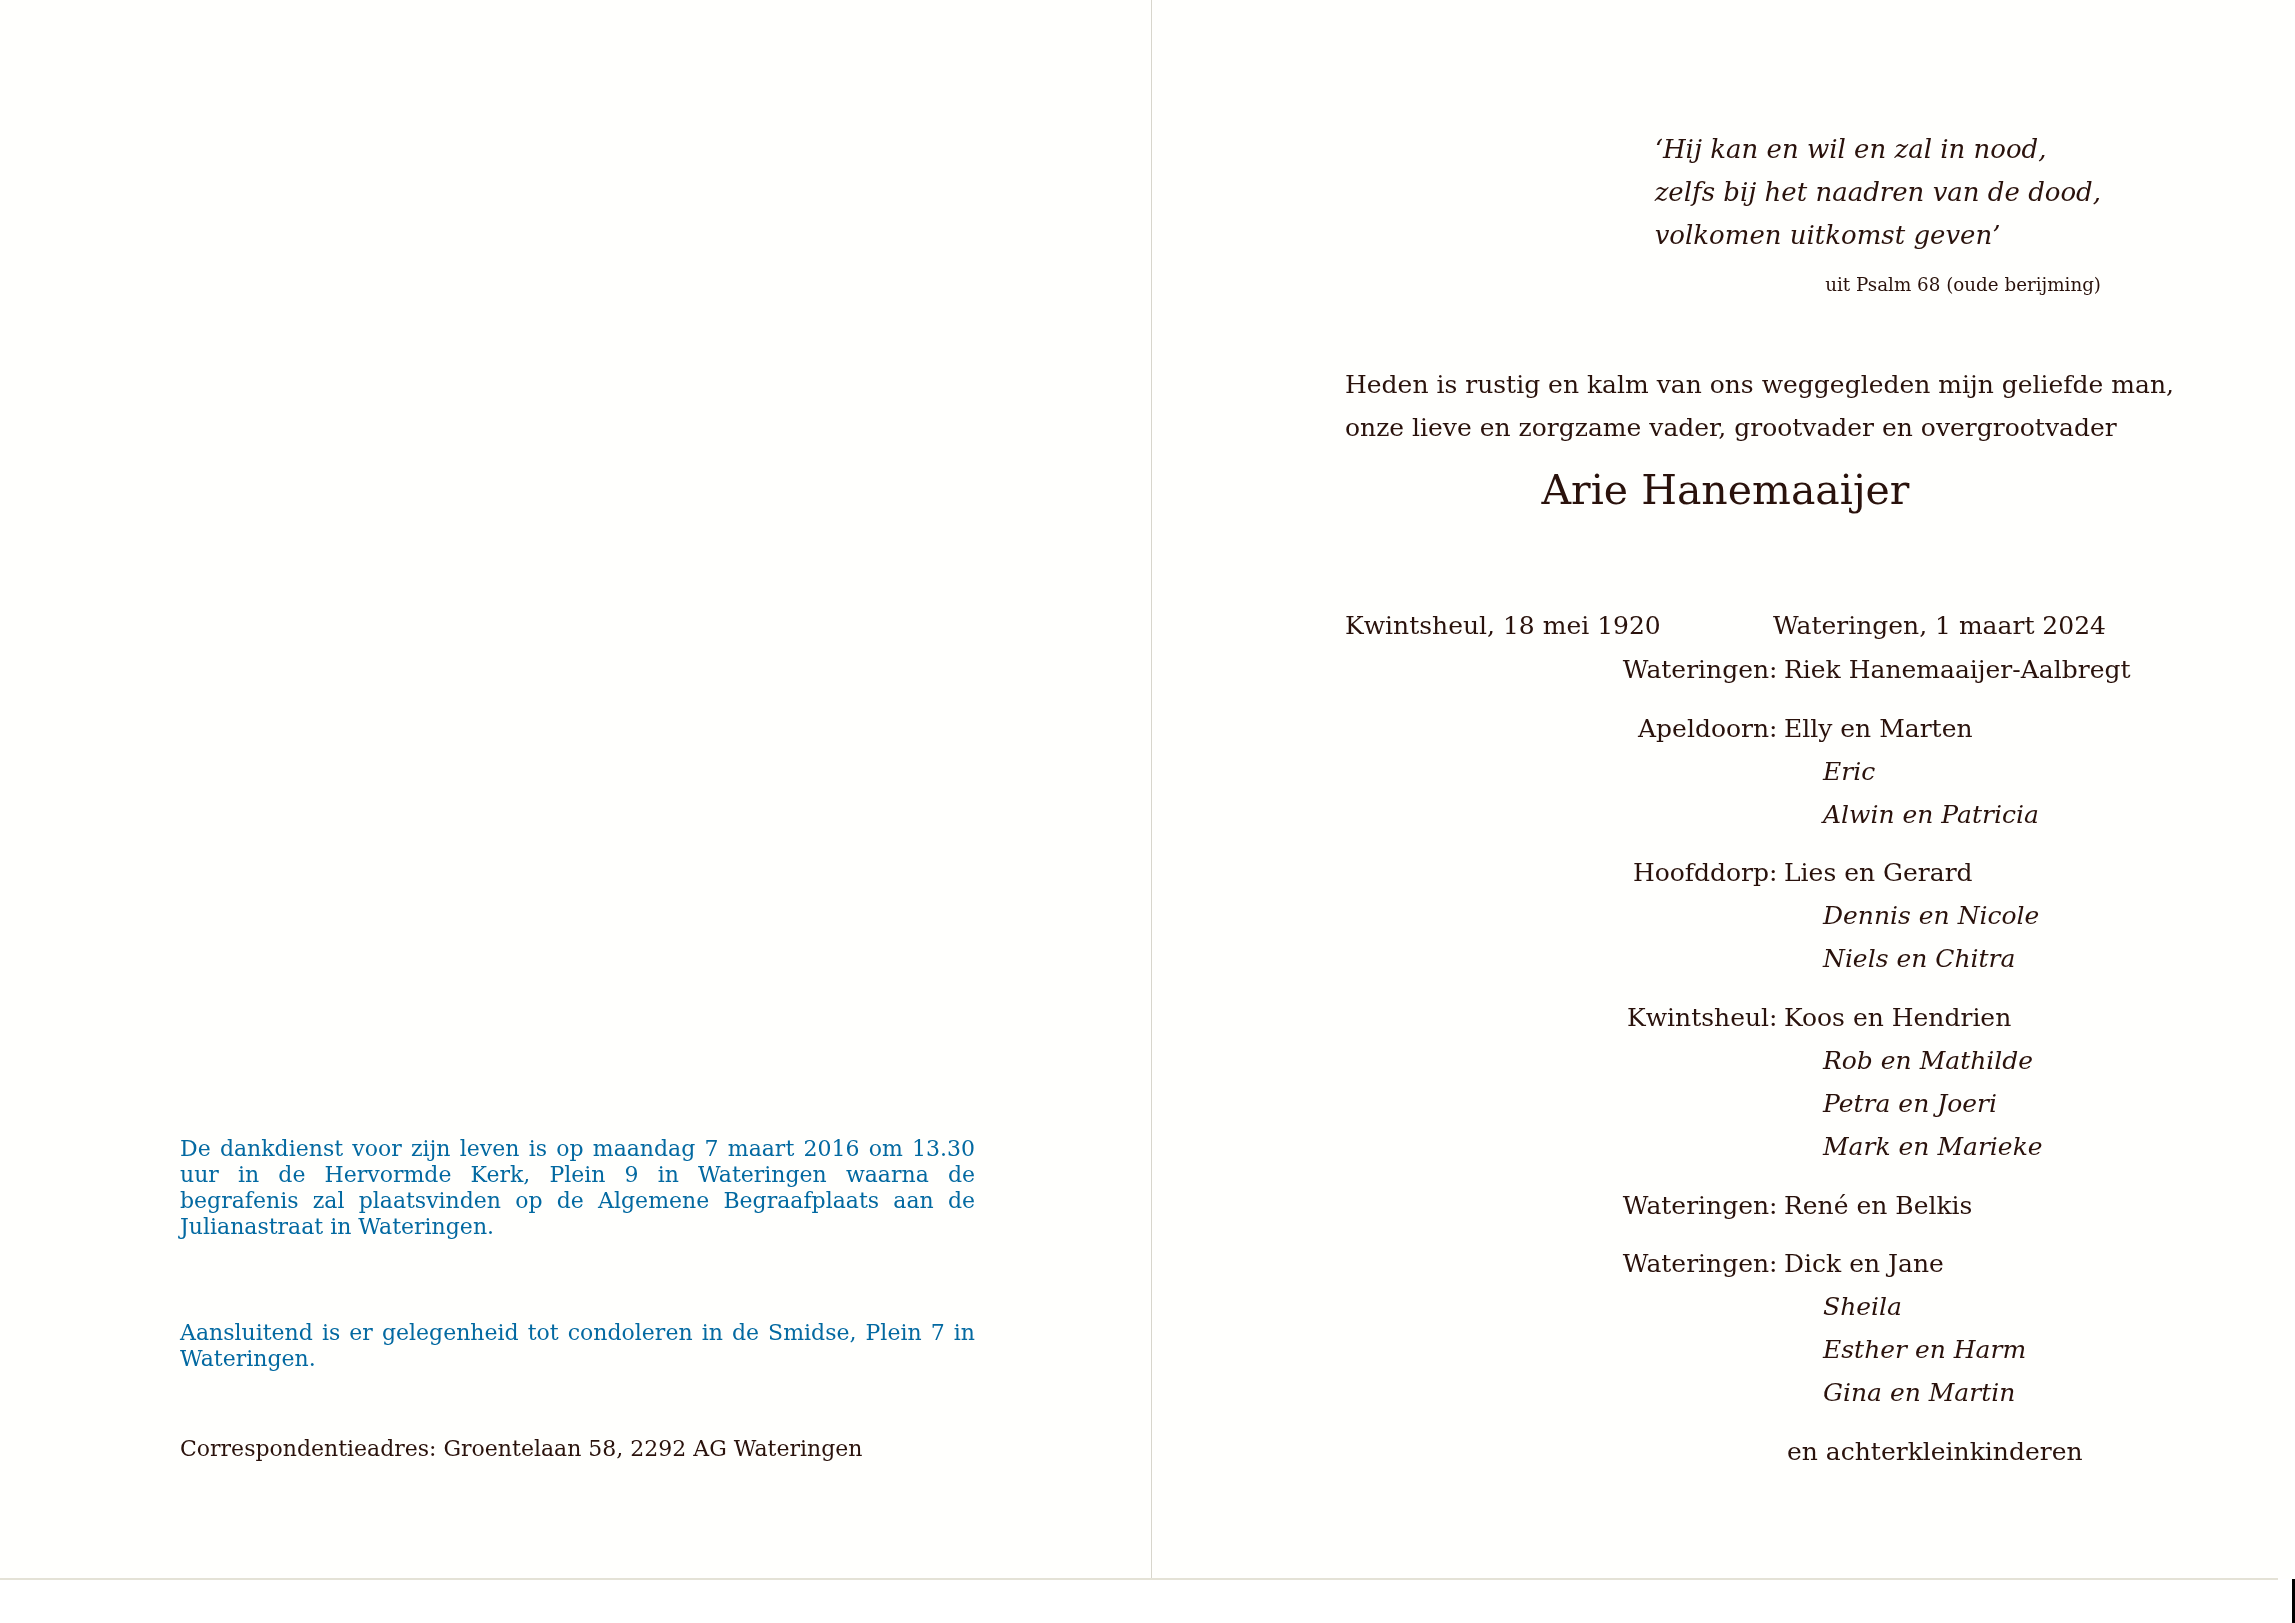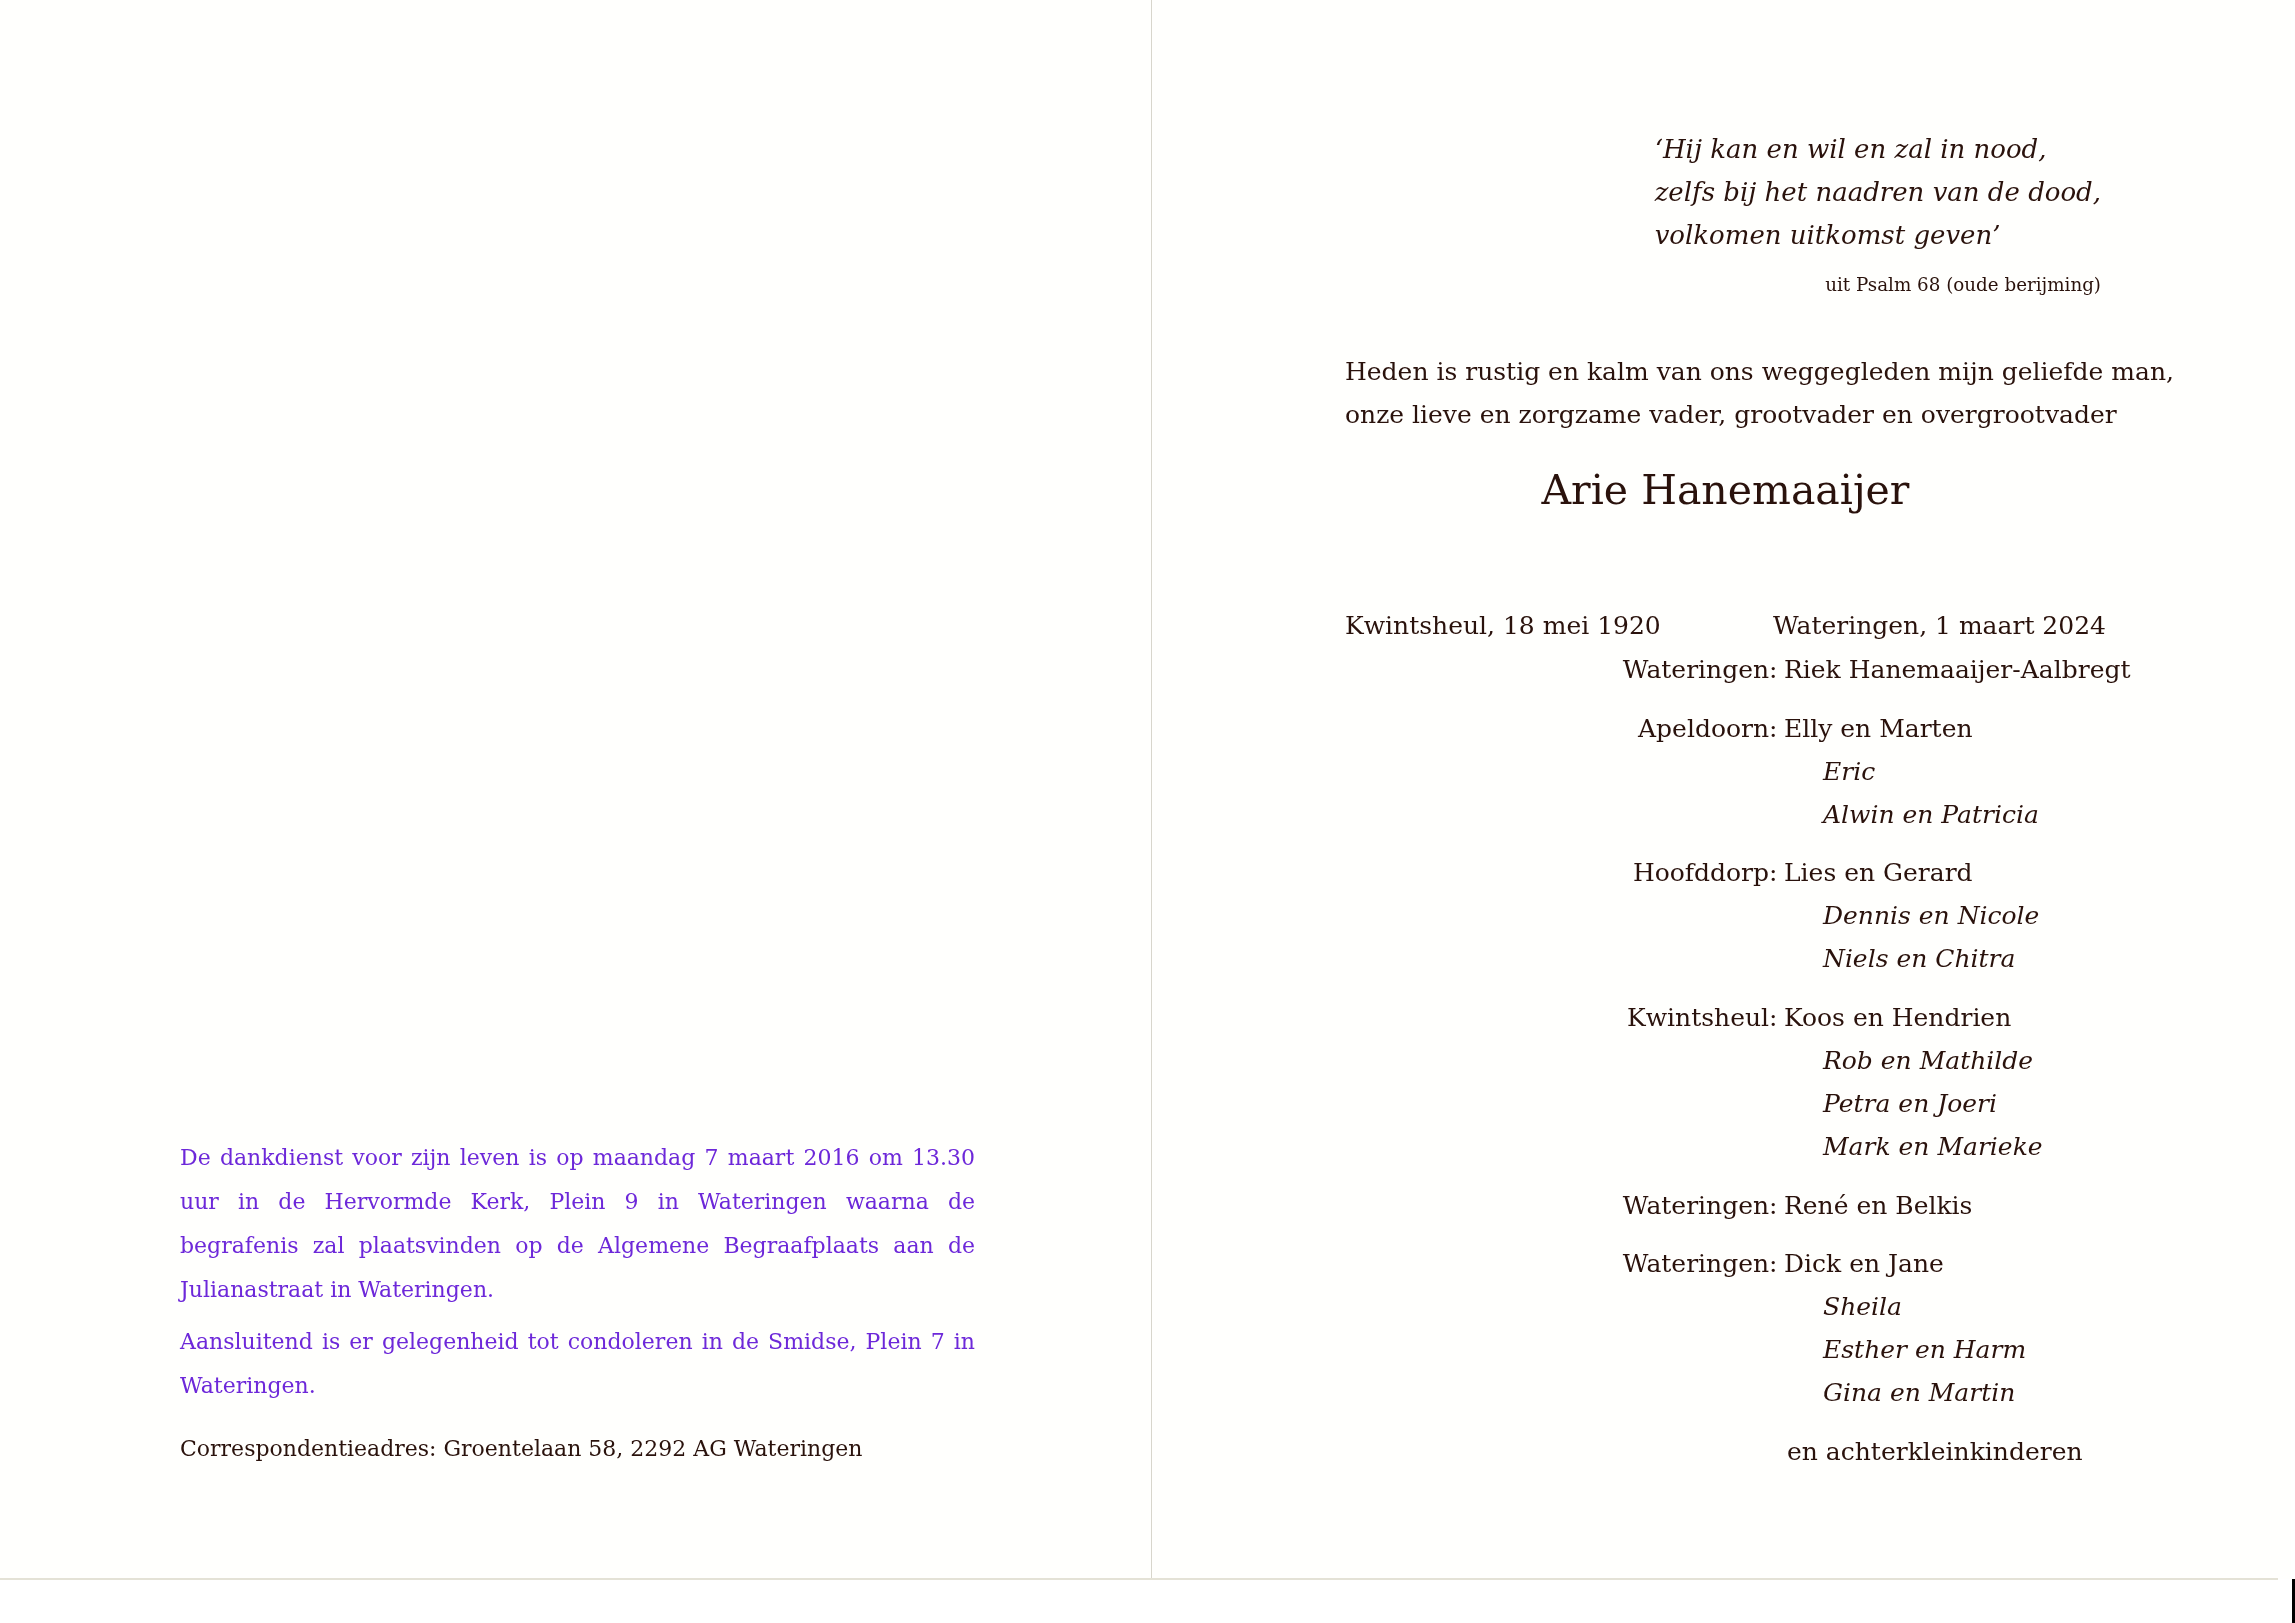--- a/index.html
+++ b/index.html
@@ -4,33 +4,33 @@
 <style>
   html, body { margin:0; padding:0; }
   body { width:2295px; height:1623px; background:#ffffff; position:relative; overflow:hidden; }
   .card { position:absolute; left:0; top:0; width:2291px; height:1579px; background:#fffffd; }
   .fold { position:absolute; left:1151px; top:0; width:1.3px; height:1579px; background:#d8d6cc; }
   .bottom-edge { position:absolute; left:0; top:1578px; width:2278px; height:2px; background:#e4e2d6; }
   .right-strip { position:absolute; left:2292px; top:1579px; width:3.3px; height:45px; background:#000; }
   .txt { position:absolute; color:#2a120c; font-family:"DejaVu Serif", serif; white-space:nowrap; }
   .quote { right:190px; font-size:26px; line-height:43px; font-style:italic; top:128px; }
   .source { right:190px; top:274px; font-size:18.3px; }
-  .intro { left:1345px; width:761px; top:350px; font-size:25px; line-height:43px; }
+  .intro { left:1345px; width:761px; top:363px; font-size:25px; line-height:43px; }
   .name { left:1345px; width:761px; top:466px; font-size:41px; text-align:center; }
   .dates { left:1345px; width:761px; top:563px; font-size:25px; display:flex; justify-content:space-between;margin-top:48px; }
   .family { position:absolute; left:1571px; top:648px; font-family:"DejaVu Serif", serif; color:#2a120c; font-size:25px; }
   .group { margin-bottom:15.7px; }
   .row { display:flex; height:43px; line-height:43px; }
   .place { width:213px; text-align:right; padding-right:6.5px; box-sizing:border-box; }
   .who { }
   .child { padding-left:39px; font-style:italic; }
   .greatgrand { padding-left:216px; }
   .left-notice { left:180px; width:795px; font-size:22px; }
   .geen { top:1079px; width:795px; text-align:center; font-style:italic; }
-  .para { position:absolute; left:180px; width:795px; color:#6d28d9; font-family:"DejaVu Serif", serif; font-size:22px; line-height:44px; text-align:justify; white-space:normal; }
+  .para { position:absolute; left:180px; width:795px; color:#0369a1; font-family:"DejaVu Serif", serif; font-size:22px; line-height:26px; text-align:justify; white-space:normal; }
   .p1 { top:1136px; }
   .p2 { top:1320px; }
   .corr { top:1436px; left:180px; font-size:22px; }
 </style>
 </head>
 <body>
 
 <div class="card">
   <div class="fold"></div>
 

